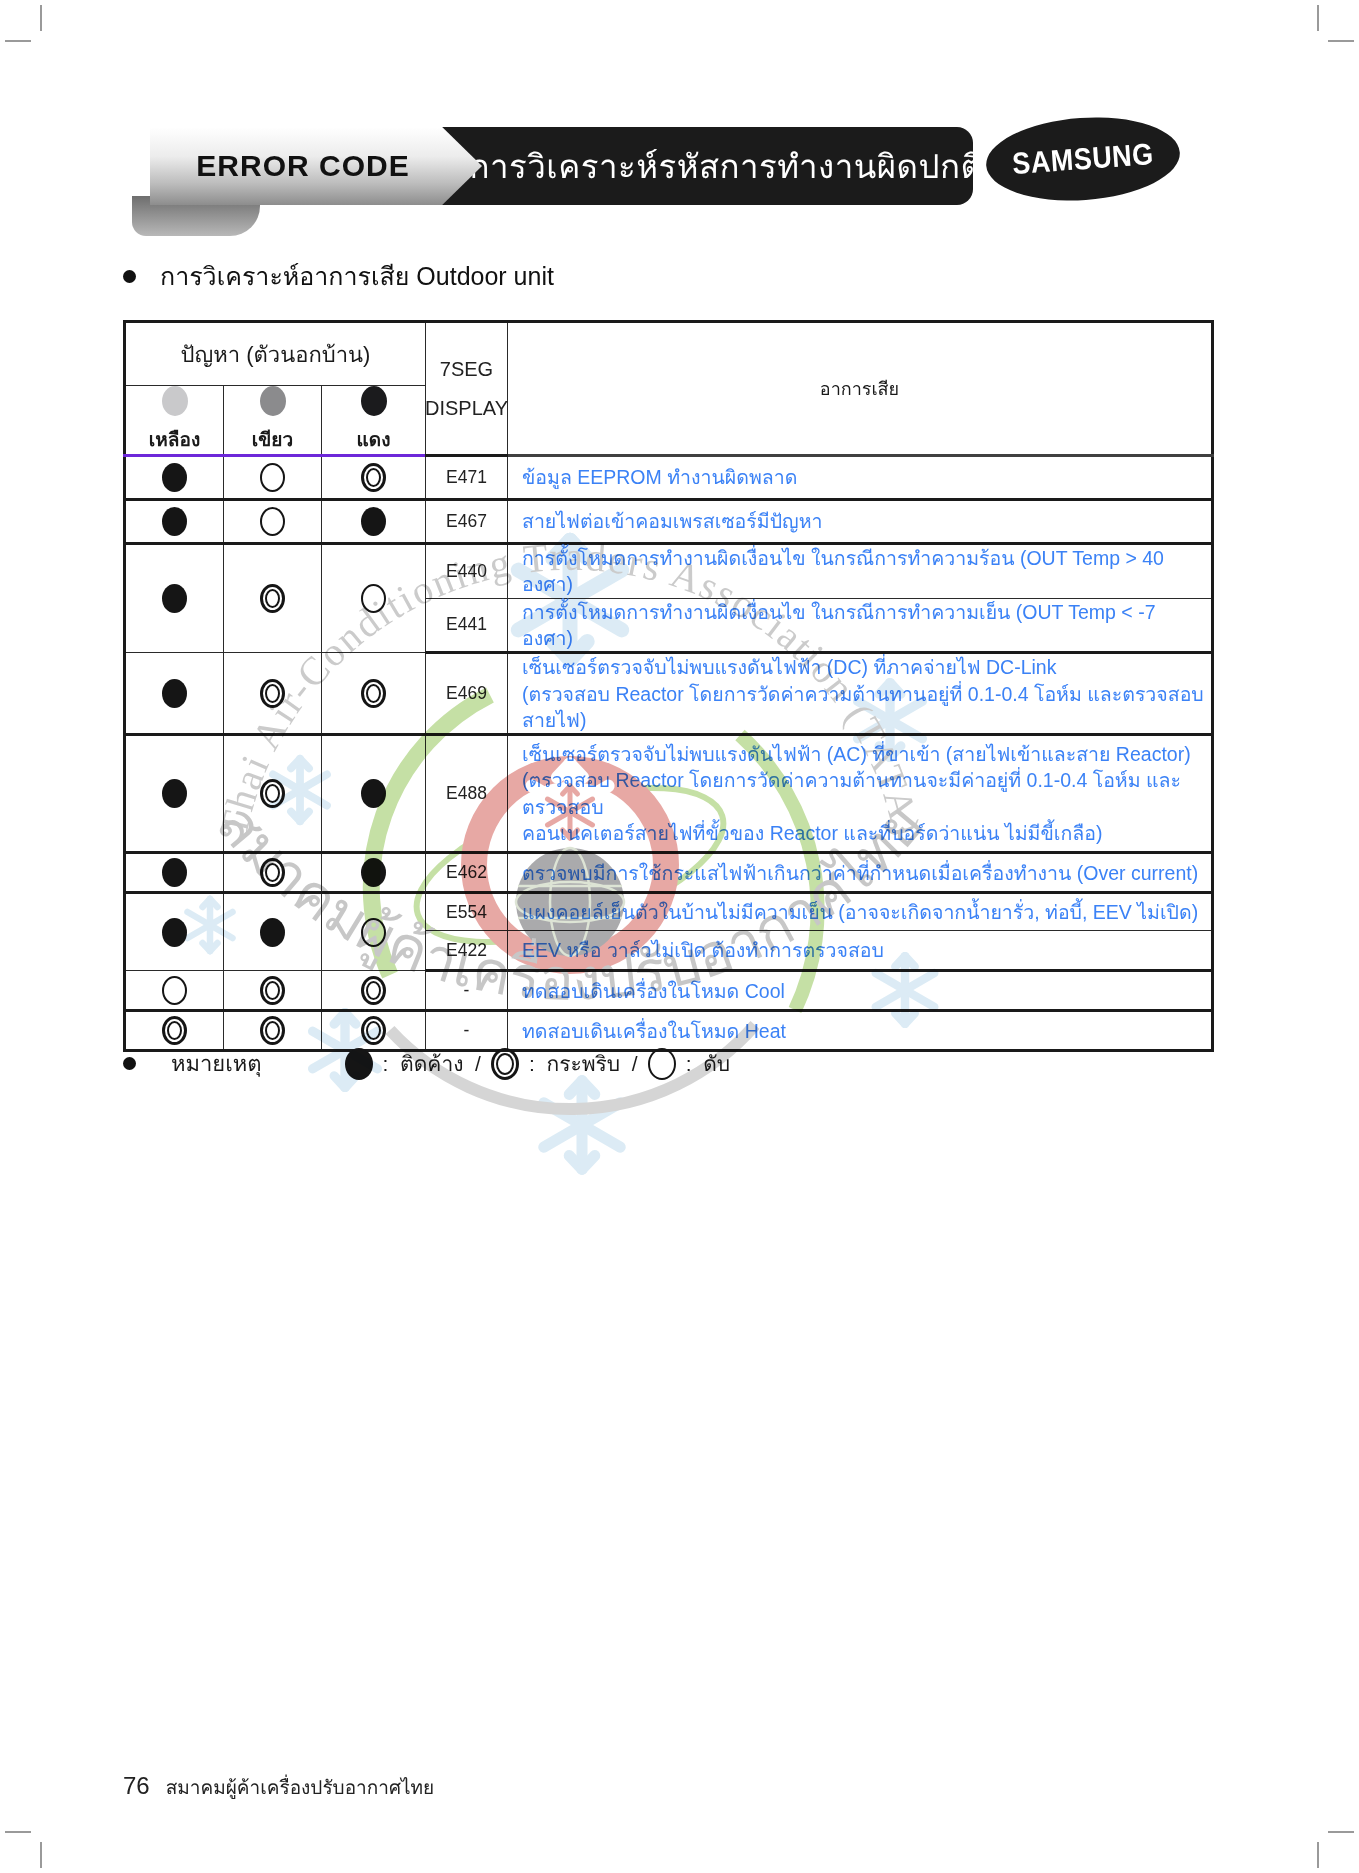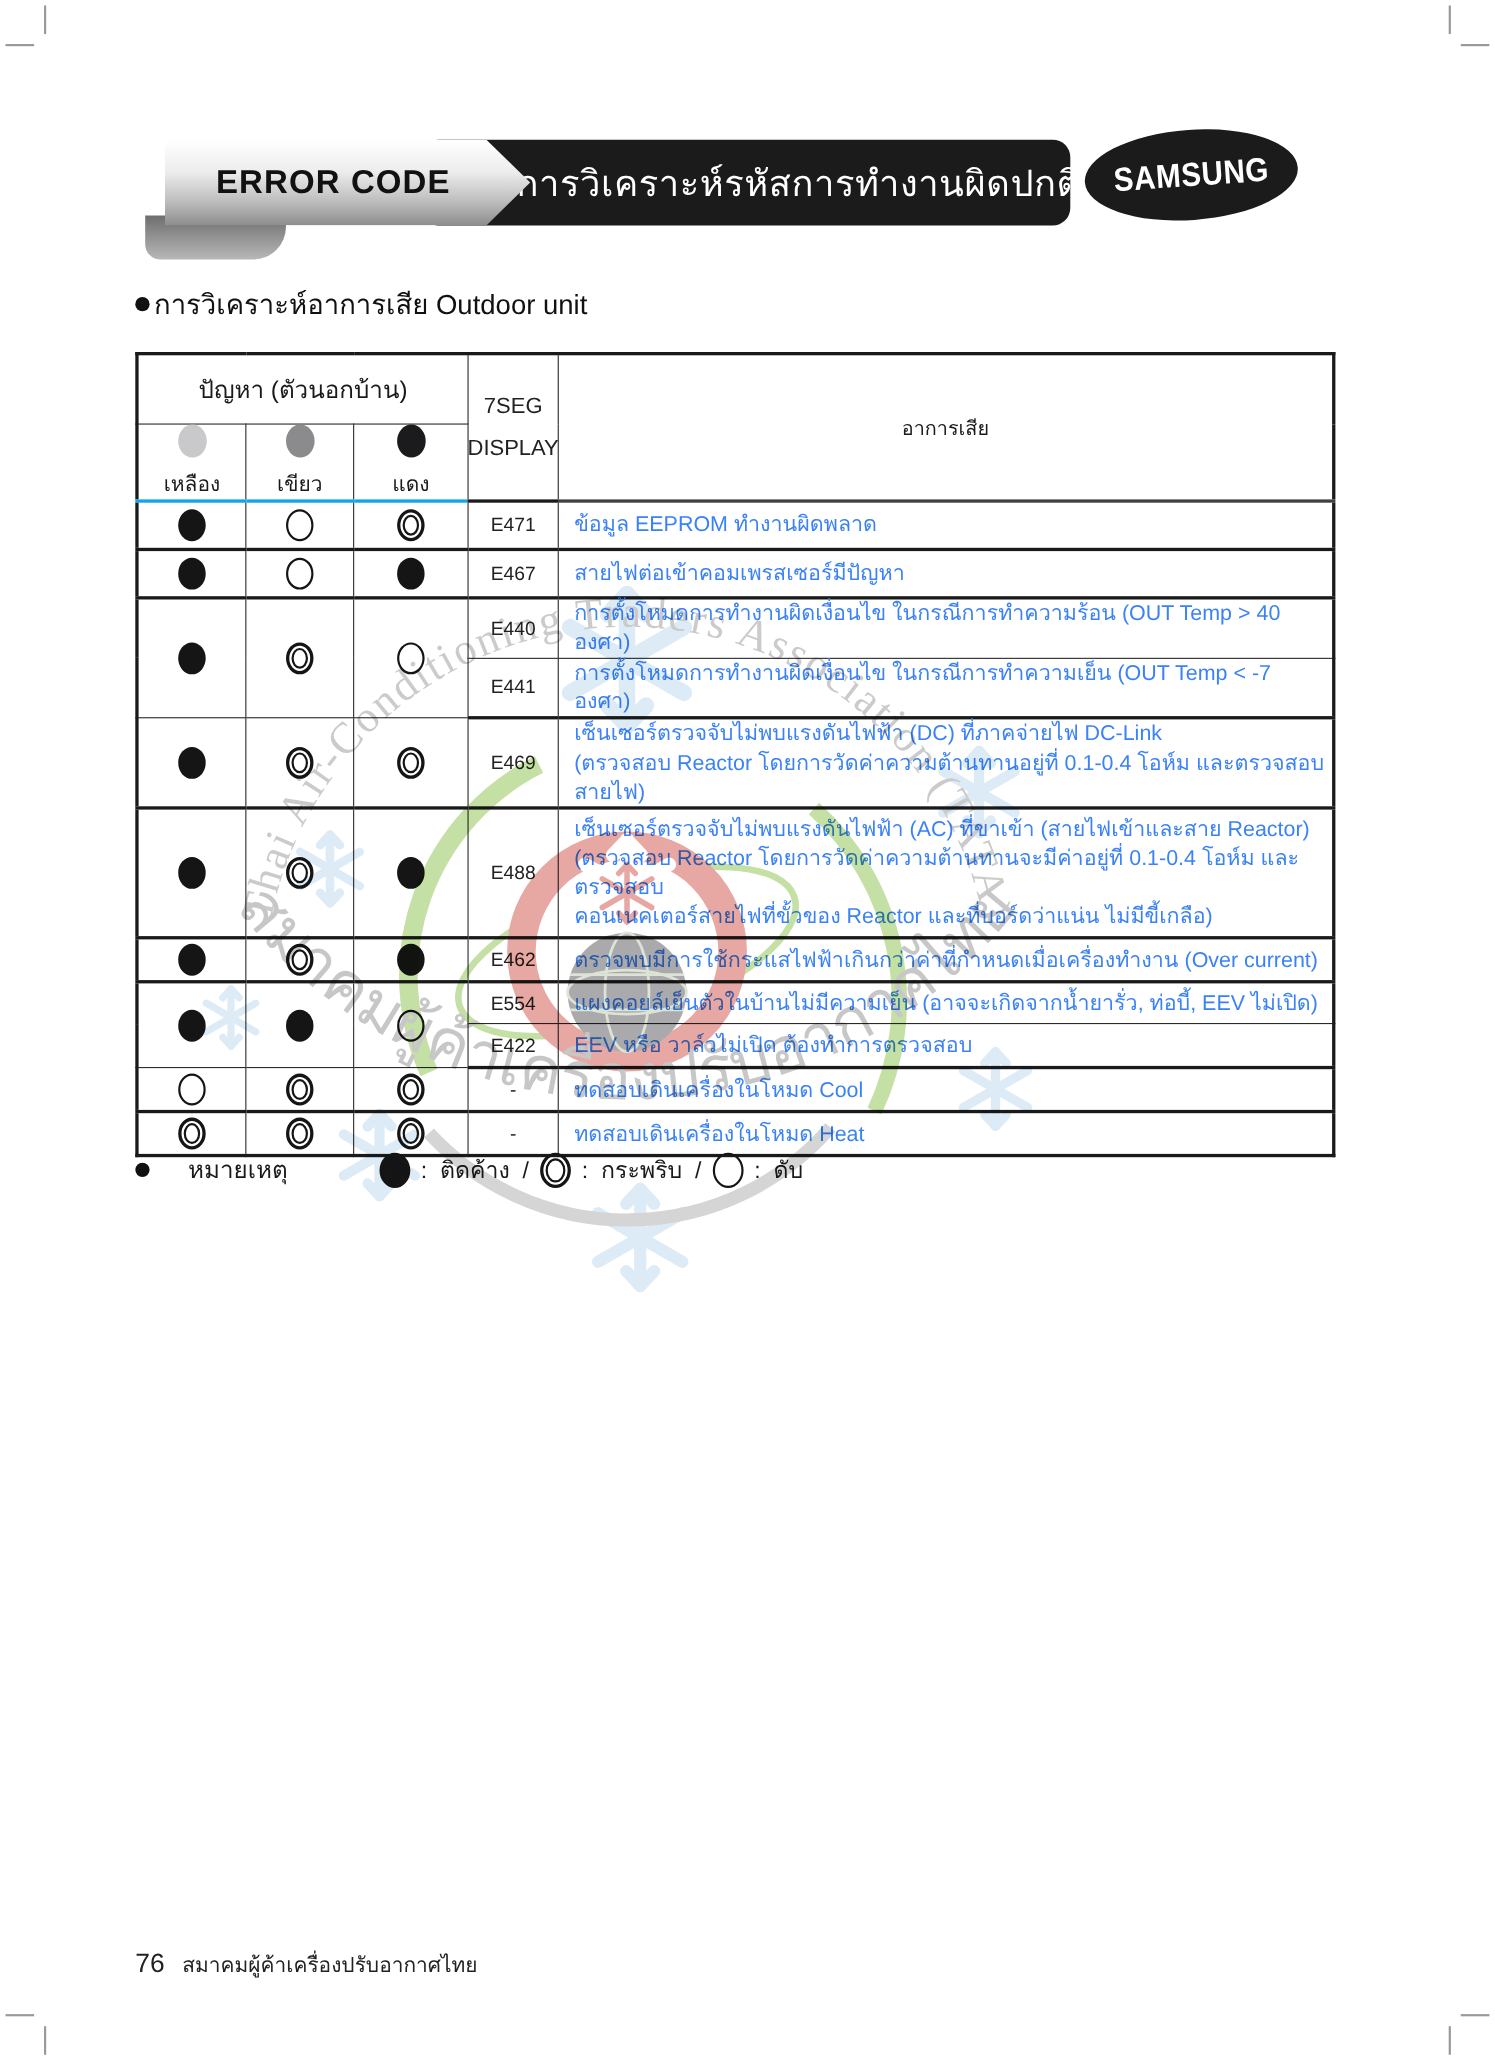--- a/index.html
+++ b/index.html
@@ -21,31 +21,31 @@
   .ribbon{position:absolute;left:150px;top:127px;width:332px;height:78px;
       background:linear-gradient(180deg,#ffffff 0%,#ececec 38%,#bdbdbd 72%,#8d8d8d 100%);
       clip-path:polygon(0 0,88% 0,100% 50%,88% 100%,0 100%);
       display:flex;align-items:center;justify-content:center;padding-right:26px;box-sizing:border-box;text-align:right;}
   .ribbon-label{font-size:30px;font-weight:bold;letter-spacing:1px;color:#111;}
   .samsung{position:absolute;left:986px;top:118px;width:194px;height:82px;background:#1b1b1b;
       border-radius:50%;transform:rotate(-4deg);display:flex;align-items:center;justify-content:center;}
   .samsung span{color:#fff;font-weight:bold;font-size:27px;letter-spacing:.5px;transform:scaleY(1.12);}
 
   
-  .section{position:absolute;left:123px;top:256px;display:flex;align-items:center;gap:4px;}
+  .section{position:absolute;left:123px;top:256px;display:flex;align-items:center;gap:24px;}
   .bullet{width:13px;height:13px;border-radius:50%;background:#111;flex:0 0 auto;}
   .section-title{font-size:25px;color:#111;}
 
   
   .tbl-wrap{position:absolute;left:123px;top:320px;}
   table{border-collapse:collapse;table-layout:fixed;width:1088px;background:transparent;border-radius:32px;}
   th,td{border:1px solid #2a2a2a;padding:0;vertical-align:middle;}
   table{border:3px solid #1a1a1a;}
   thead .problem-th{height:62px;font-size:22px;font-weight:normal;}
-  thead .dots-th{height:66px;border-bottom:3px solid #0ea5e9;font-weight:normal;}
+  thead .dots-th{height:66px;border-bottom:3px solid #6d28d9;font-weight:bold;}
   .sevenseg-th{font-weight:normal;border-bottom:3px solid #1a1a1a;}
   .symptom-th{font-weight:normal;font-size:18px;border-bottom:3px solid #404040;}
   .sevenseg-inner{display:flex;flex-direction:column;align-items:center;gap:16px;font-size:20px;color:#222;}
   .dot-head{display:flex;flex-direction:column;align-items:center;gap:8px;}
   .head-dot{width:26px;height:30px;border-radius:50%;}
   .head-dot-label{font-size:19px;}
 
   .led{display:inline-block;width:25px;height:29px;border-radius:50%;position:relative;box-sizing:border-box;vertical-align:middle;}
   .led[led="steady"]{background:#151515;}
   .led[led="off"]{border:2px solid #151515;background:transparent;}

